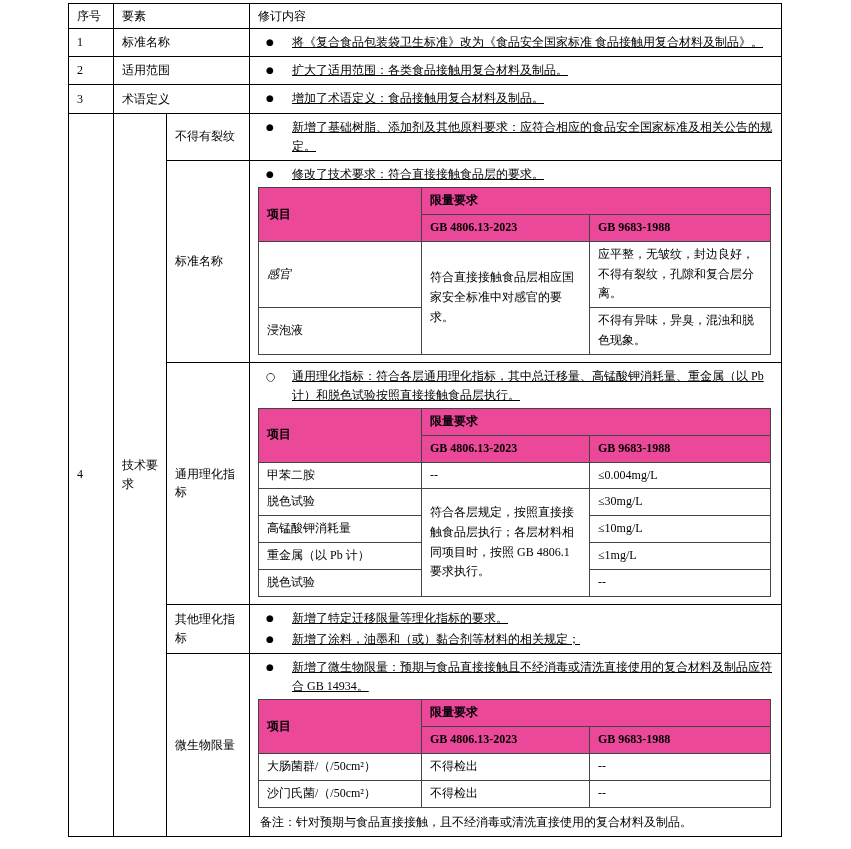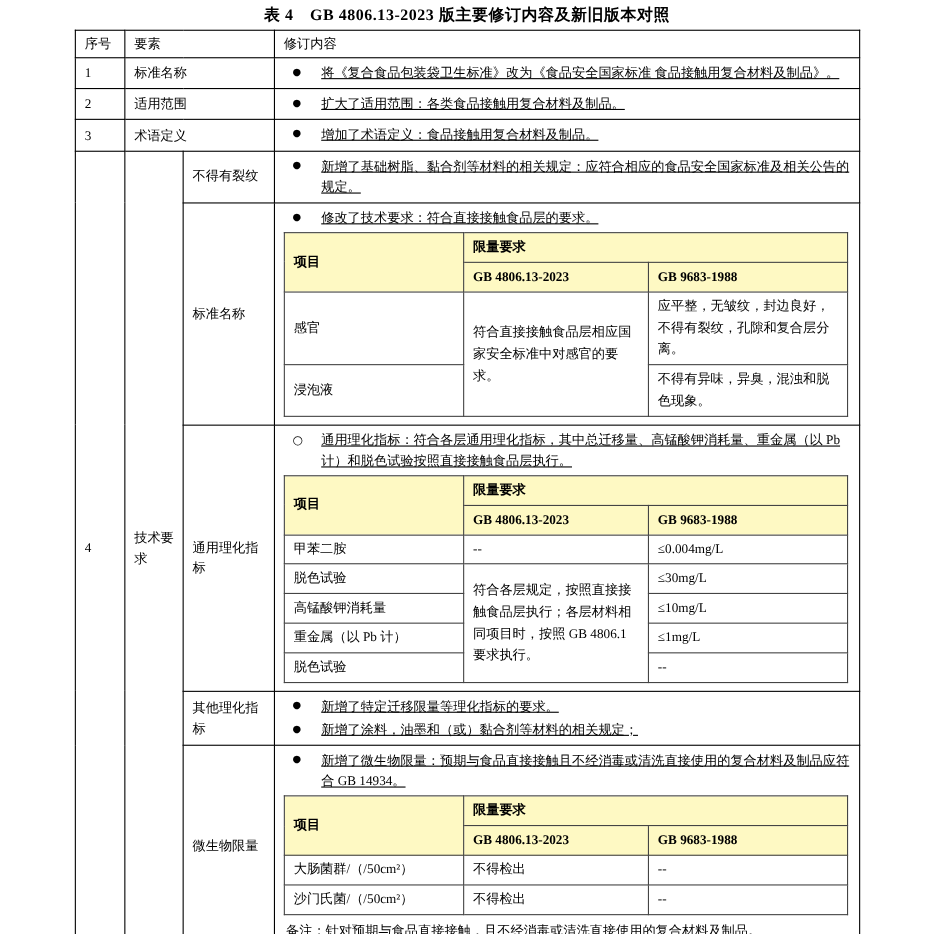--- a/index.html
+++ b/index.html
@@ -14,30 +14,29 @@
   td.cell-content { padding:2px 4px 2px 10px; }
 
   .bullet-line { display:flex; align-items:flex-start; margin:2px 0; }
   .blt { flex:0 0 34px; width:34px; padding-left:8px; box-sizing:border-box;
          font-size:9px; line-height:19px; font-family:"DejaVu Sans",sans-serif; }
   .blt.open { font-size:11px; }
   .btxt { flex:1; line-height:1.6;text-decoration:underline; }
 
   table.inner { border-collapse:collapse; table-layout:fixed; width:512px; margin:3px 0 5px 0; }
   table.inner td { border:1px solid #444; padding:3px 8px; line-height:1.65; vertical-align:middle; }
-  table.inner td.ihdr { background:#fef9c3; font-weight:bold;margin-top:12px; }
-  table.inner td.tall { height:40px; }
+  table.inner td.ihdr { background:#ec4899; font-weight:bold;margin-top:12px; }
+  table.inner td.tall { height:40px;font-style:italic; }
   .note-line { margin:3px 0 2px 2px; line-height:1.6; }
 </style>
 </head>
 <body>
 
 <div class="page">
 
-  <div class="doc-title">表 4　GB 4806.13-2023 版主要修订内容及新旧版本对照</div>
 
   <table class="main">
     <colgroup>
       <col style="width:45px">
         <col style="width:53px">
         <col style="width:83px">
         <col style="width:532px">
     </colgroup>
     <tbody>
 
@@ -80,21 +79,21 @@
         </td>
       </tr>
 
       <tr>
         <td rowspan="5">4</td>
         <td rowspan="5">技术要求</td>
         <td>不得有裂纹</td>
         <td class="cell-content">
           <div class="bullet-line">
             <span class="blt">●</span>
-            <span class="btxt">新增了基础树脂、黏合剂等材料的相关规定：应符合相应的食品安全国家标准及相关公告的规定。</span>
+            <span class="btxt">新增了基础树脂、添加剂及其他原料要求：应符合相应的食品安全国家标准及相关公告的规定。</span>
           </div>
         </td>
       </tr>
 
       <tr>
         <td>标准名称</td>
         <td class="cell-content">
           <div class="bullet-line">
             <span class="blt">●</span>
             <span class="btxt">修改了技术要求：符合直接接触食品层的要求。</span>

